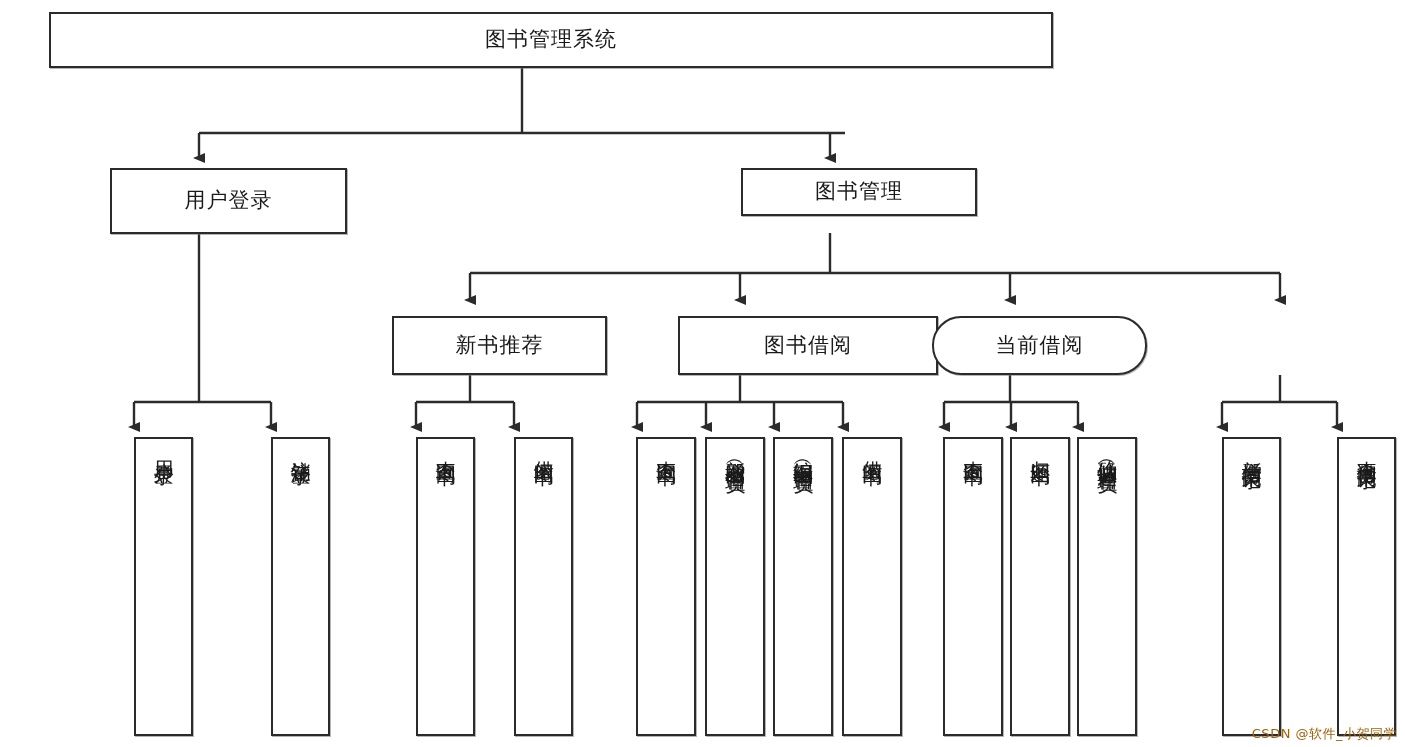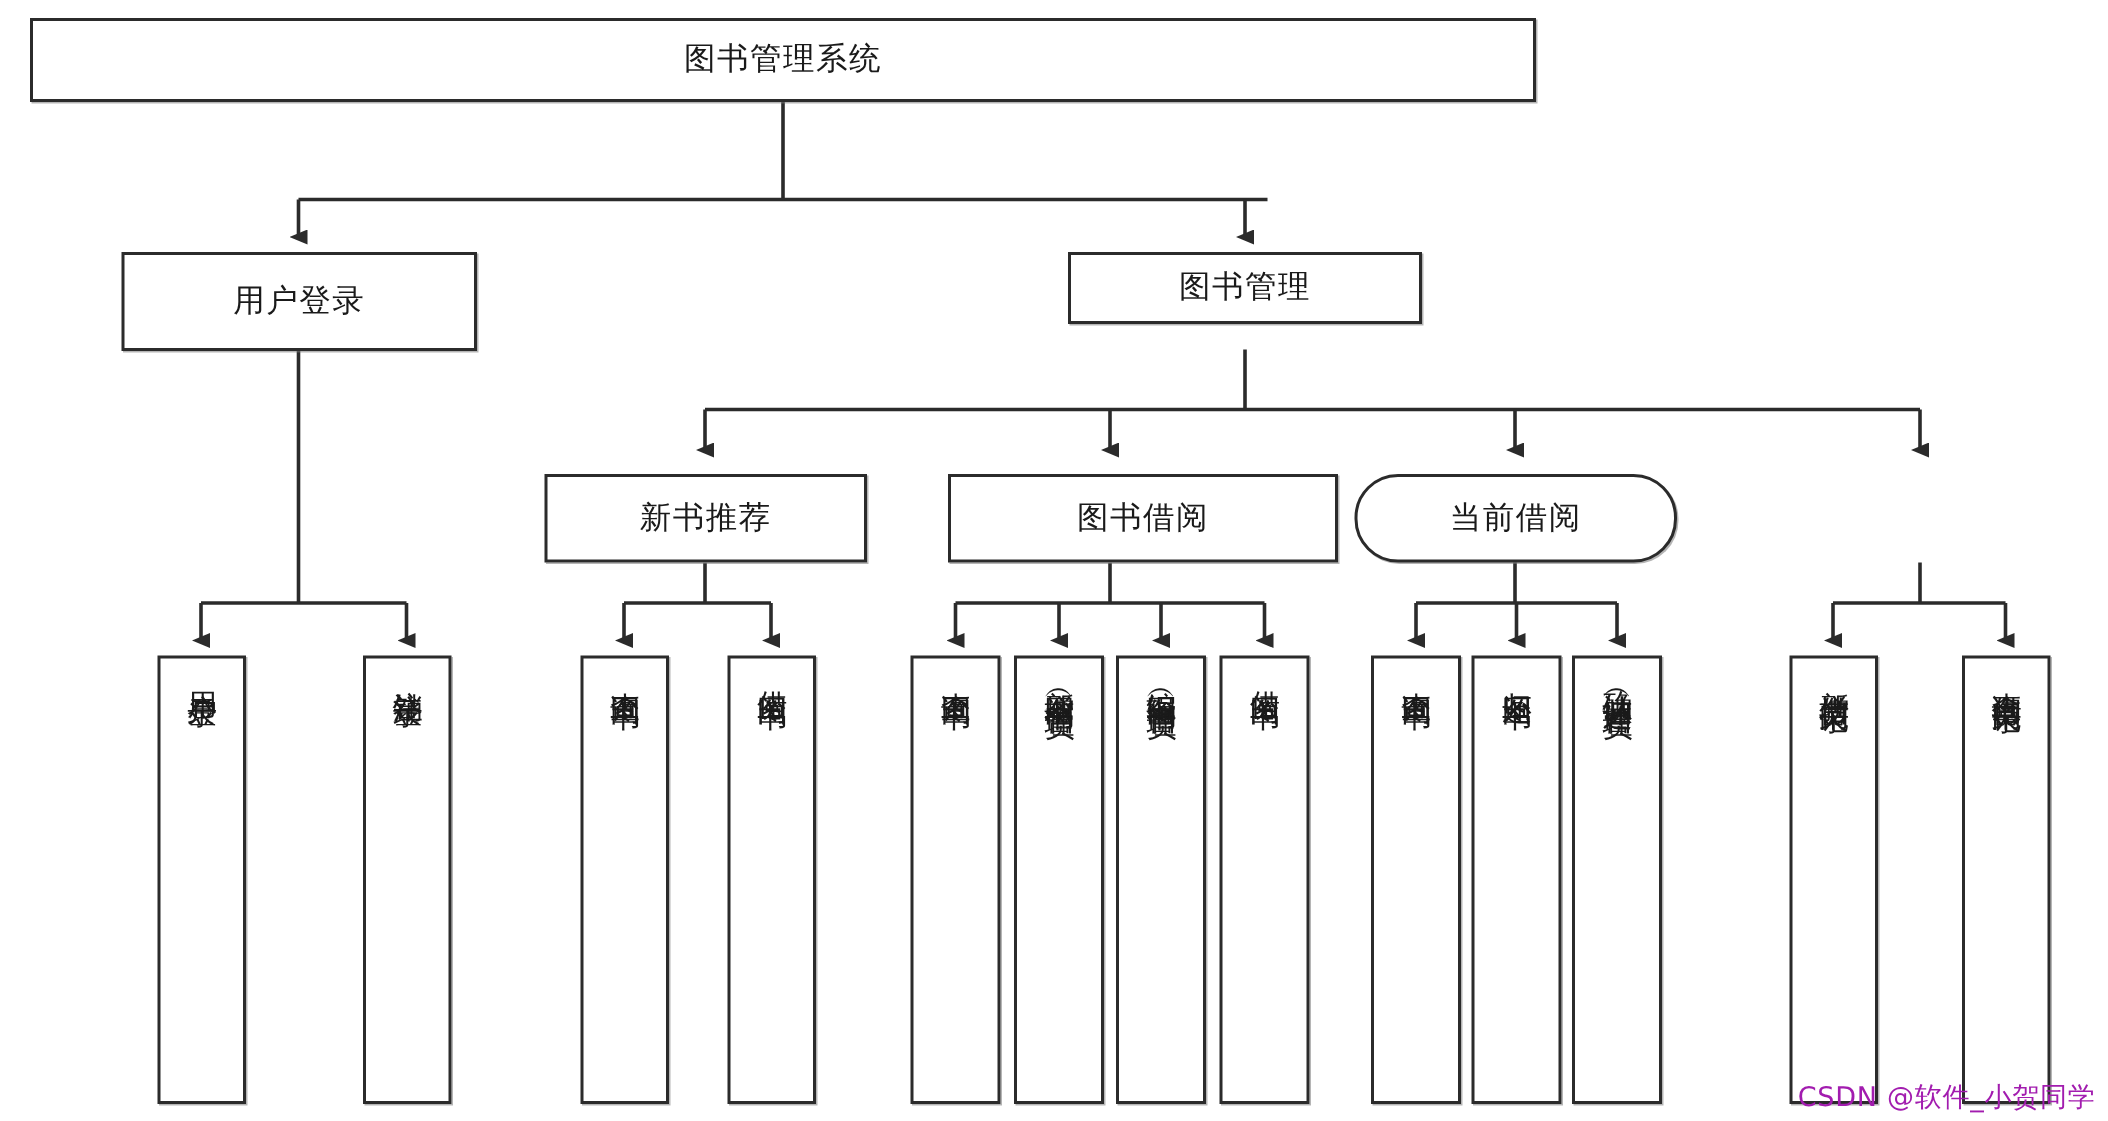--- a/index.html
+++ b/index.html
@@ -29,20 +29,21 @@
   .node {
     position: absolute;
     box-sizing: border-box;
     background: #ffffff;
     border: 2px solid #2b2b2b;
     display: flex;
     align-items: center;
     justify-content: center;
     color: #1a1a1a;
     box-shadow: 1px 1px 0 rgba(120,120,120,0.55);
+    margin-left: 29px;
   }
   .node.horizontal {
     font-size: 21px;
     letter-spacing: 1px;
     line-height: 1.1;
   }
   .node.vertical {
     align-items: flex-start;
     justify-content: center;
     padding-top: 6px;
@@ -53,22 +54,22 @@
     font-size: 20px;
     line-height: 1.28;
     letter-spacing: 2px;
     white-space: nowrap;
     color: #1a1a1a;
   }
   .watermark {
     position: absolute;
     right: 8px;
     bottom: 4px;
-    font-size: 18px;
-    color: #a21caf;
+    font-size: 13px;
+    color: #a16207;
     letter-spacing: 0.5px;
     white-space: nowrap;
     user-select: none;
   }
 </style>
 </head>
 <body>
 
 <div id="diagram-root">
 
@@ -121,21 +122,21 @@
       <path d="M1337,402 L1337,427" marker-end="url(#arrow)"></path>
     </g>
   </svg>
 
   <div class="node horizontal" style="left:20px; top:12px; width:1004px; height:56px;">图书管理系统</div>
 
   <div class="node horizontal" style="left:81px; top:168px; width:237px; height:66px;">用户登录</div>
   <div class="node horizontal" style="left:712px; top:168px; width:236px; height:48px;">图书管理</div>
 
   <div class="node horizontal" style="left:363px; top:316px; width:215px; height:59px;">新书推荐</div>
-  <div class="node horizontal" style="left:632px; top:316px; width:260px; height:59px;">图书借阅</div>
+  <div class="node horizontal" style="left:649px; top:316px; width:260px; height:59px;">图书借阅</div>
   <div class="node horizontal" style="left:903px; top:316px; width:215px; height:59px;border-radius:29px;">当前借阅</div>
 
   <div class="node vertical" style="left:105px; top:437px; width:59px; height:299px;">
     <span class="vtext">用户登录</span>
   </div>
   <div class="node vertical" style="left:242px; top:437px; width:59px; height:299px;">
     <span class="vtext">注销登录</span>
   </div>
 
   <div class="node vertical" style="left:387px; top:437px; width:59px; height:299px;">

